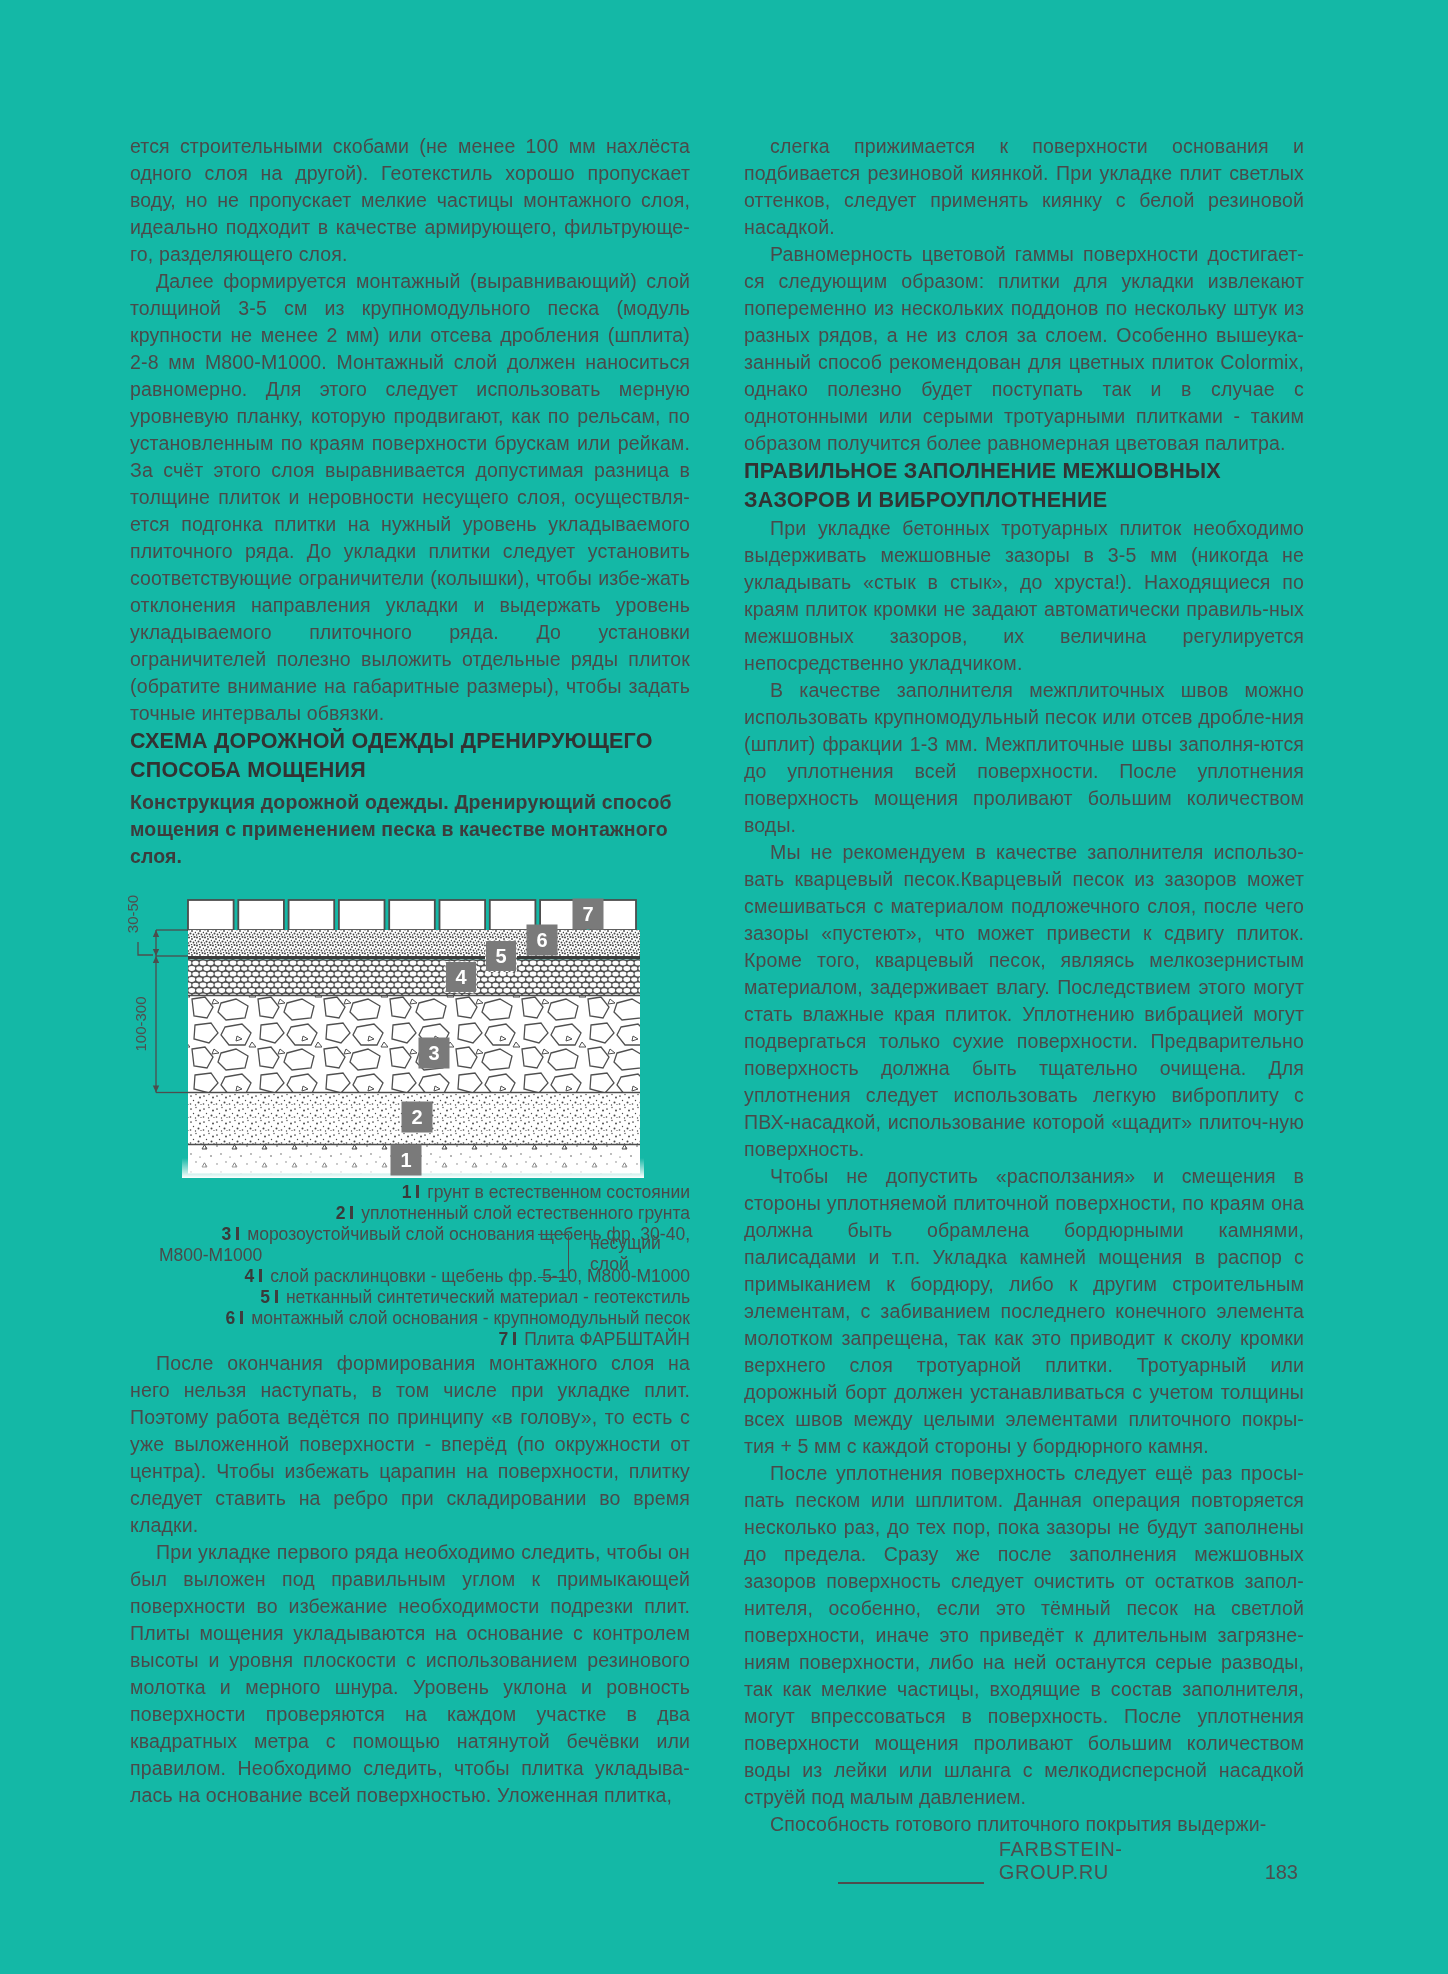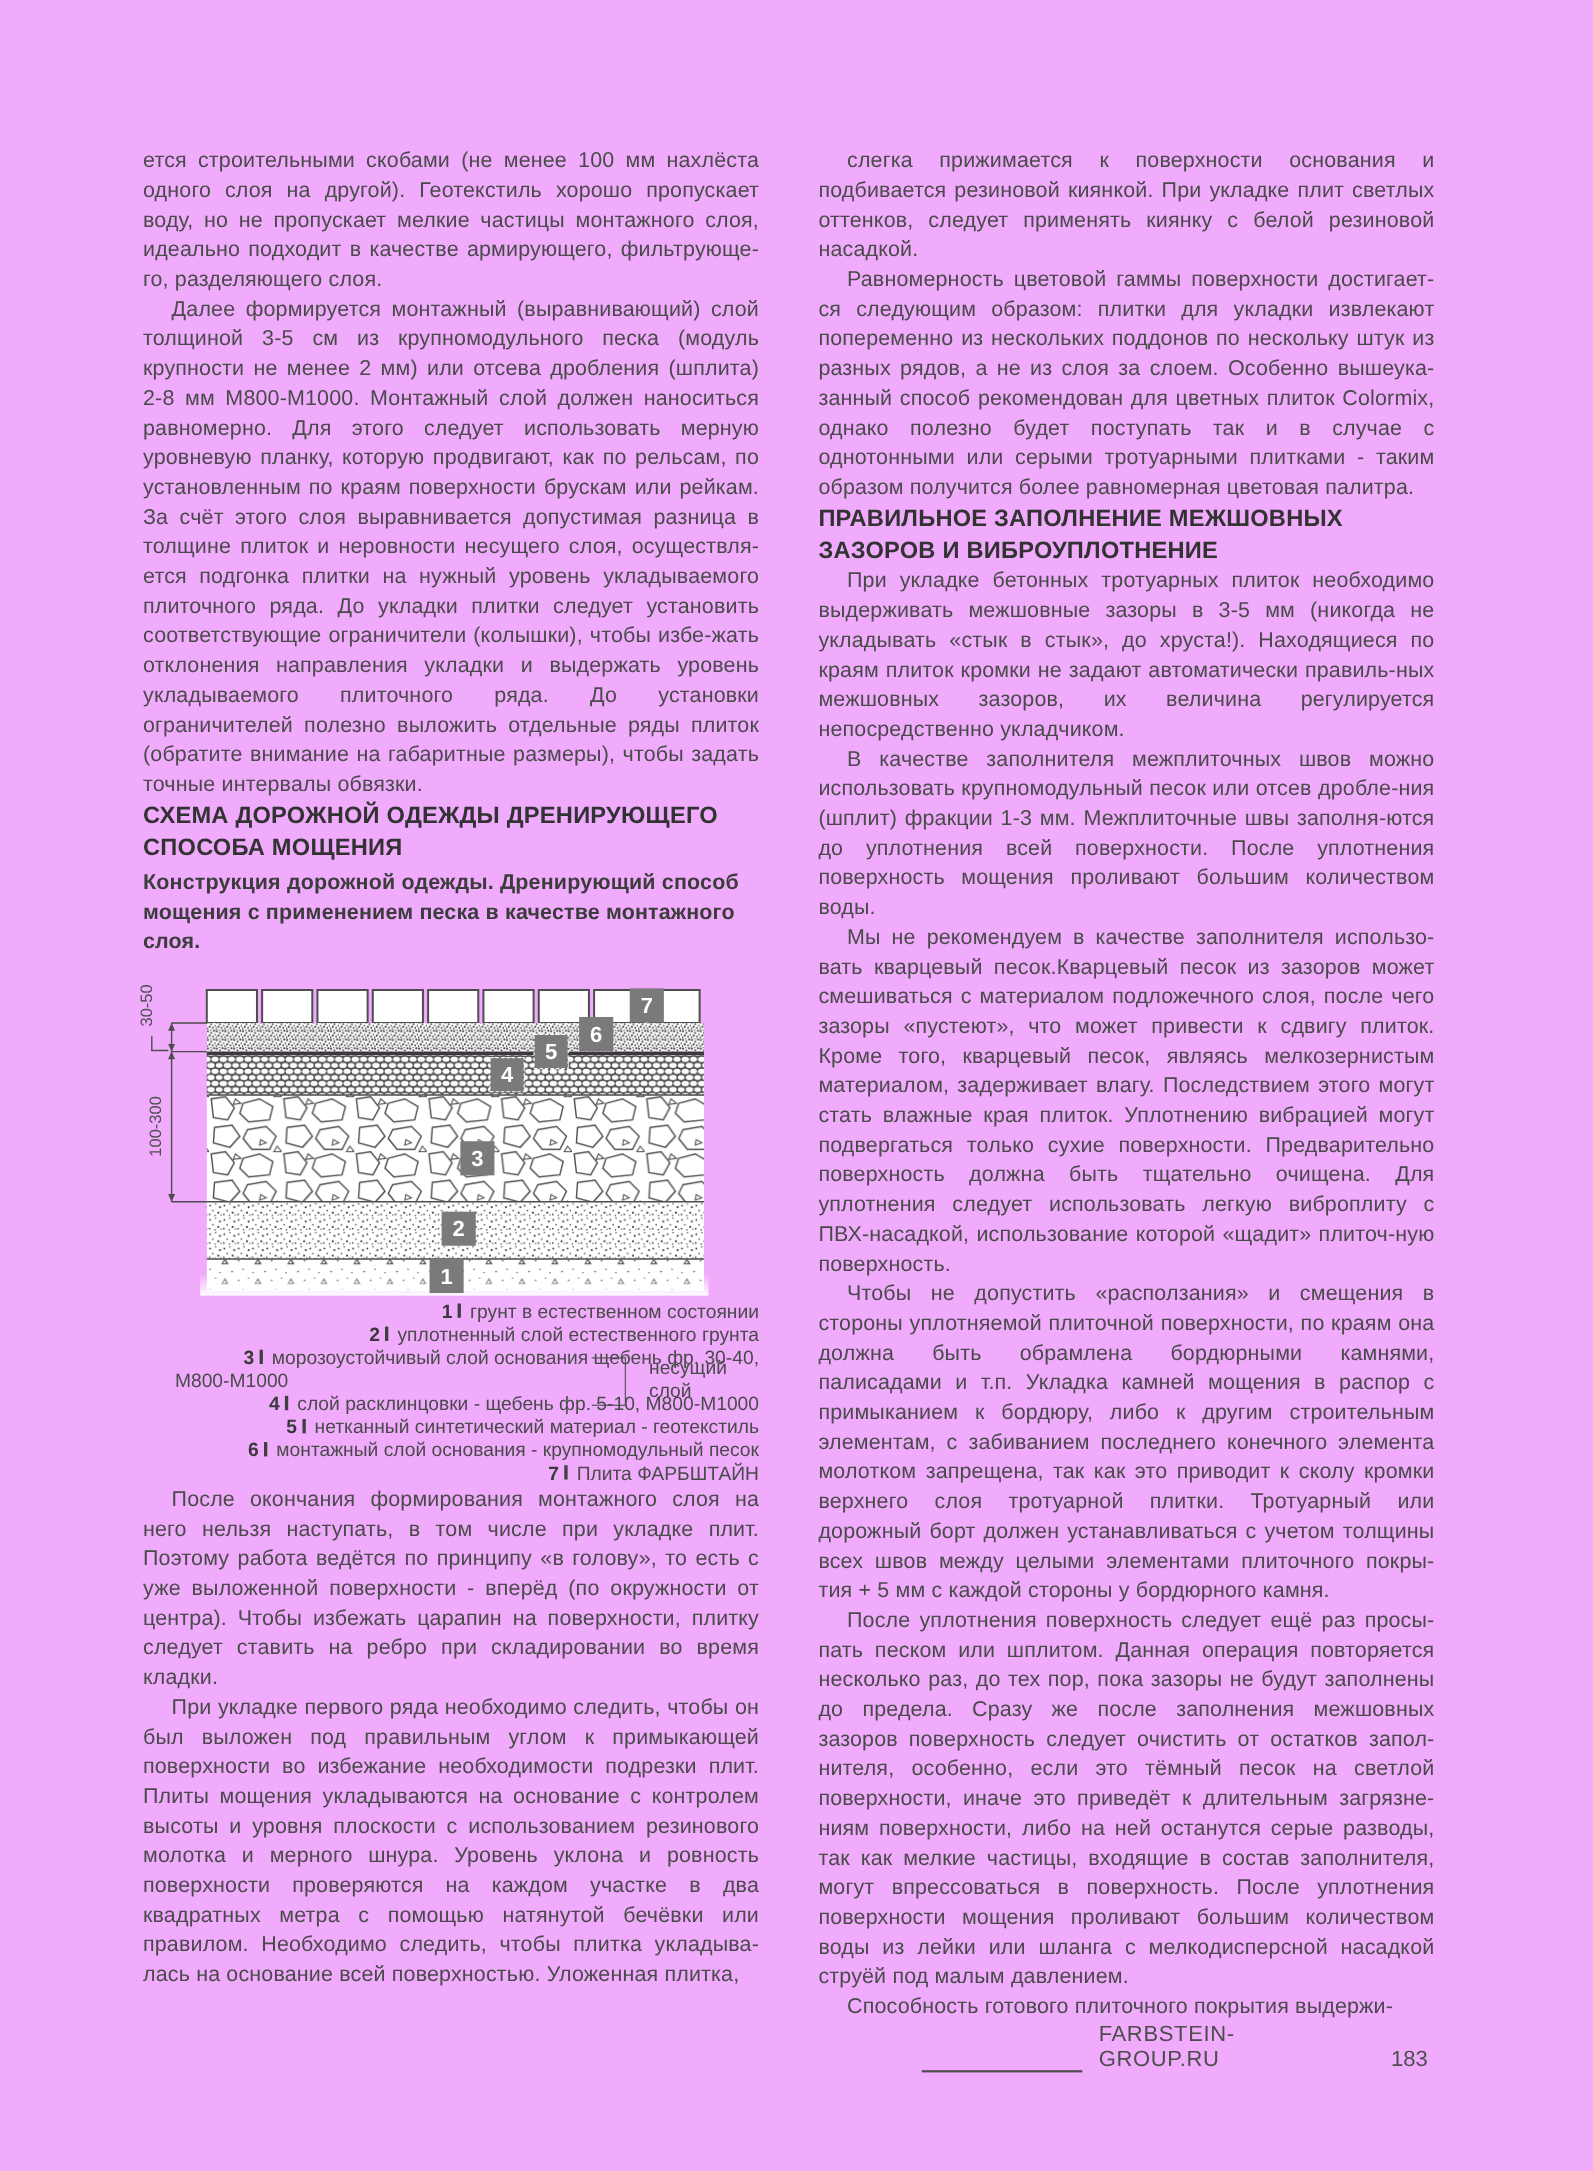--- a/index.html
+++ b/index.html
@@ -1,16 +1,16 @@
 <!DOCTYPE html>
 <html lang="ru"><head>
 <meta charset="utf-8">
 <style>
   html,body{margin:0;padding:0;background:#ffffff;}
-  .page{position:relative;width:1448px;height:1974px;background:#f0abfc;overflow:hidden;
+  .page{position:relative;width:1448px;height:1974px;background:#14b8a6;overflow:hidden;
         font-family:"Liberation Sans","DejaVu Sans",sans-serif;}
   .col{position:absolute;top:133px;width:560px;}
   .col-left{left:130px;}
   .col-right{left:744px;}
   p.body{margin:0;font-size:19.5px;line-height:27px;color:#4a4a4a;text-align:justify;
          letter-spacing:0.15px;}
   p.ind{text-indent:26px;}
   h3.section{font-size:21.5px;line-height:29px;font-weight:700;color:#323232;margin:0;
              letter-spacing:0.2px;text-align:left;}
   .sec-left{margin:60px 0 8px 0;}

